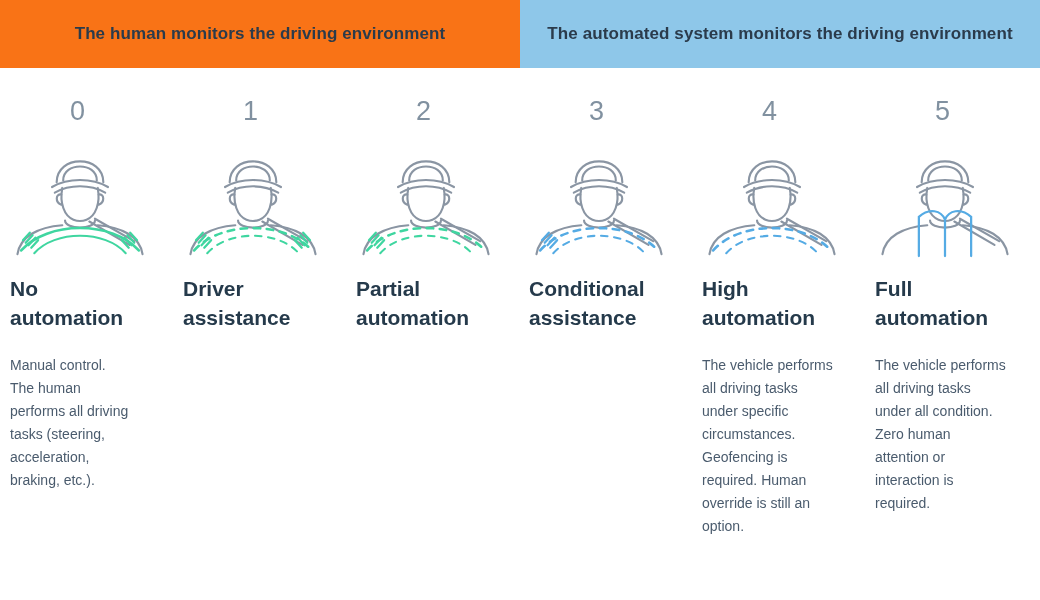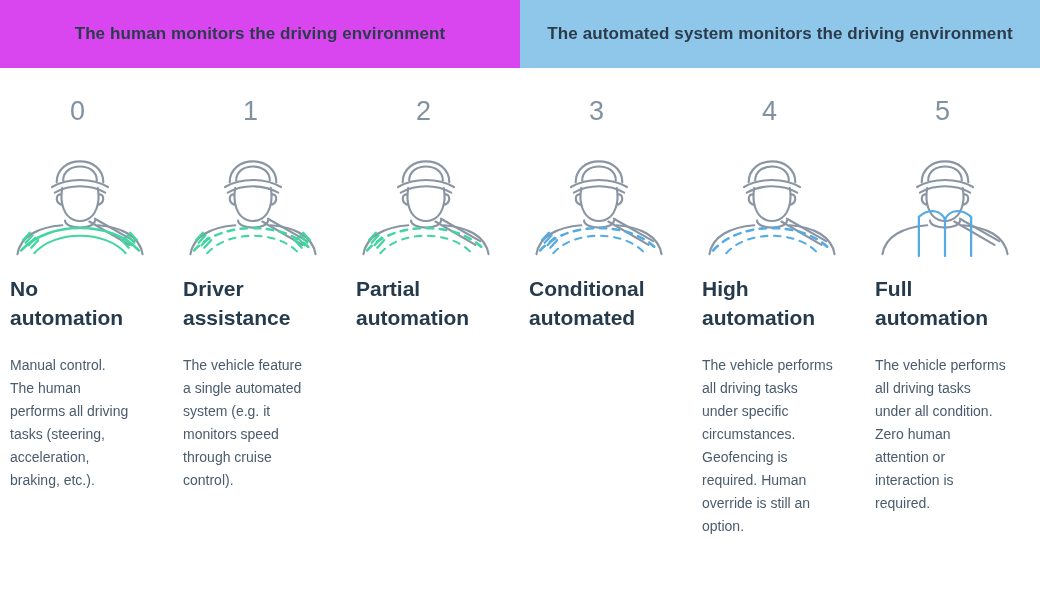--- a/index.html
+++ b/index.html
@@ -30,21 +30,21 @@
   }
   .desc{
     margin:22px 0 0 0;font-size:14px;line-height:23px;font-weight:400;
     color:#4a5b6d;white-space:pre-line;
   }
 </style>
 </head>
 <body>
 
 <div class="header">
-  <div class="header-half" id="banner-human" style="background: #d946ef;">The human monitors the driving environment</div>
+  <div class="header-half" id="banner-human" style="background: #f97316;">The human monitors the driving environment</div>
   <div class="header-half" id="banner-auto" style="background: rgb(142, 199, 233);">The automated system monitors the driving environment</div>
 </div>
 
 <div class="levels" id="levels-grid">
   <div class="level">
     <div class="num">0</div>
     <div class="icon-box">
         <svg viewBox="0 0 150 122" width="140" height="114" xmlns="http://www.w3.org/2000/svg">
           <path stroke="#8a95a3" stroke-width="2.3" fill="none" stroke-linecap="round" d="M50 41 C50 11 100 11 100 41"></path>
           <path stroke="#8a95a3" stroke-width="2.3" fill="none" stroke-linecap="round" d="M57 39 C57 19 93 19 93 39"></path>
@@ -111,26 +111,20 @@
           <g transform="translate(128 103) rotate(-42)" stroke="#3fd6a0" stroke-width="2.4" stroke-linecap="round">
             <line x1="-6" y1="-5.5" x2="-6" y2="5.5"></line>
             <line x1="-2" y1="-5.5" x2="-2" y2="5.5"></line>
             <line x1="2" y1="-5.5" x2="2" y2="5.5"></line>
             <line x1="6" y1="-5.5" x2="6" y2="5.5"></line>
           </g>
         </svg>
       </div>
     <h2 class="title">Driver
 assistance</h2>
-    <p class="desc">The vehicle feature
-a single automated
-system (e.g. it
-monitors speed
-through cruise
-control).</p>
   </div>
 
   <div class="level">
     <div class="num">2</div>
     <div class="icon-box">
         <svg viewBox="0 0 150 122" width="140" height="114" xmlns="http://www.w3.org/2000/svg">
           <path stroke="#8a95a3" stroke-width="2.3" fill="none" stroke-linecap="round" d="M50 41 C50 11 100 11 100 41"></path>
           <path stroke="#8a95a3" stroke-width="2.3" fill="none" stroke-linecap="round" d="M57 39 C57 19 93 19 93 39"></path>
           <path stroke="#8a95a3" stroke-width="2.3" fill="none" stroke-linecap="round" d="M45 46 C62 36 88 36 105 46"></path>
           <path stroke="#8a95a3" stroke-width="2.3" fill="none" stroke-linecap="round" d="M48 52 C64 43 86 43 102 52"></path>
@@ -176,21 +170,21 @@
           <path stroke="#55abe4" fill="none" stroke-linecap="round" stroke-width="2.2" stroke-dasharray="7 7" d="M26 117 C48 92 102 92 124 117"></path>
           <g transform="translate(22 103) rotate(42)" stroke="#55abe4" stroke-width="2.4" stroke-linecap="round">
             <line x1="-6" y1="-5.5" x2="-6" y2="5.5"></line>
             <line x1="-2" y1="-5.5" x2="-2" y2="5.5"></line>
             <line x1="2" y1="-5.5" x2="2" y2="5.5"></line>
             <line x1="6" y1="-5.5" x2="6" y2="5.5"></line>
           </g>
         </svg>
       </div>
     <h2 class="title">Conditional
-automated</h2>
+assistance</h2>
   </div>
 
   <div class="level">
     <div class="num">4</div>
     <div class="icon-box">
         <svg viewBox="0 0 150 122" width="140" height="114" xmlns="http://www.w3.org/2000/svg">
           <path stroke="#8a95a3" stroke-width="2.3" fill="none" stroke-linecap="round" d="M50 41 C50 11 100 11 100 41"></path>
           <path stroke="#8a95a3" stroke-width="2.3" fill="none" stroke-linecap="round" d="M57 39 C57 19 93 19 93 39"></path>
           <path stroke="#8a95a3" stroke-width="2.3" fill="none" stroke-linecap="round" d="M45 46 C62 36 88 36 105 46"></path>
           <path stroke="#8a95a3" stroke-width="2.3" fill="none" stroke-linecap="round" d="M48 52 C64 43 86 43 102 52"></path>

